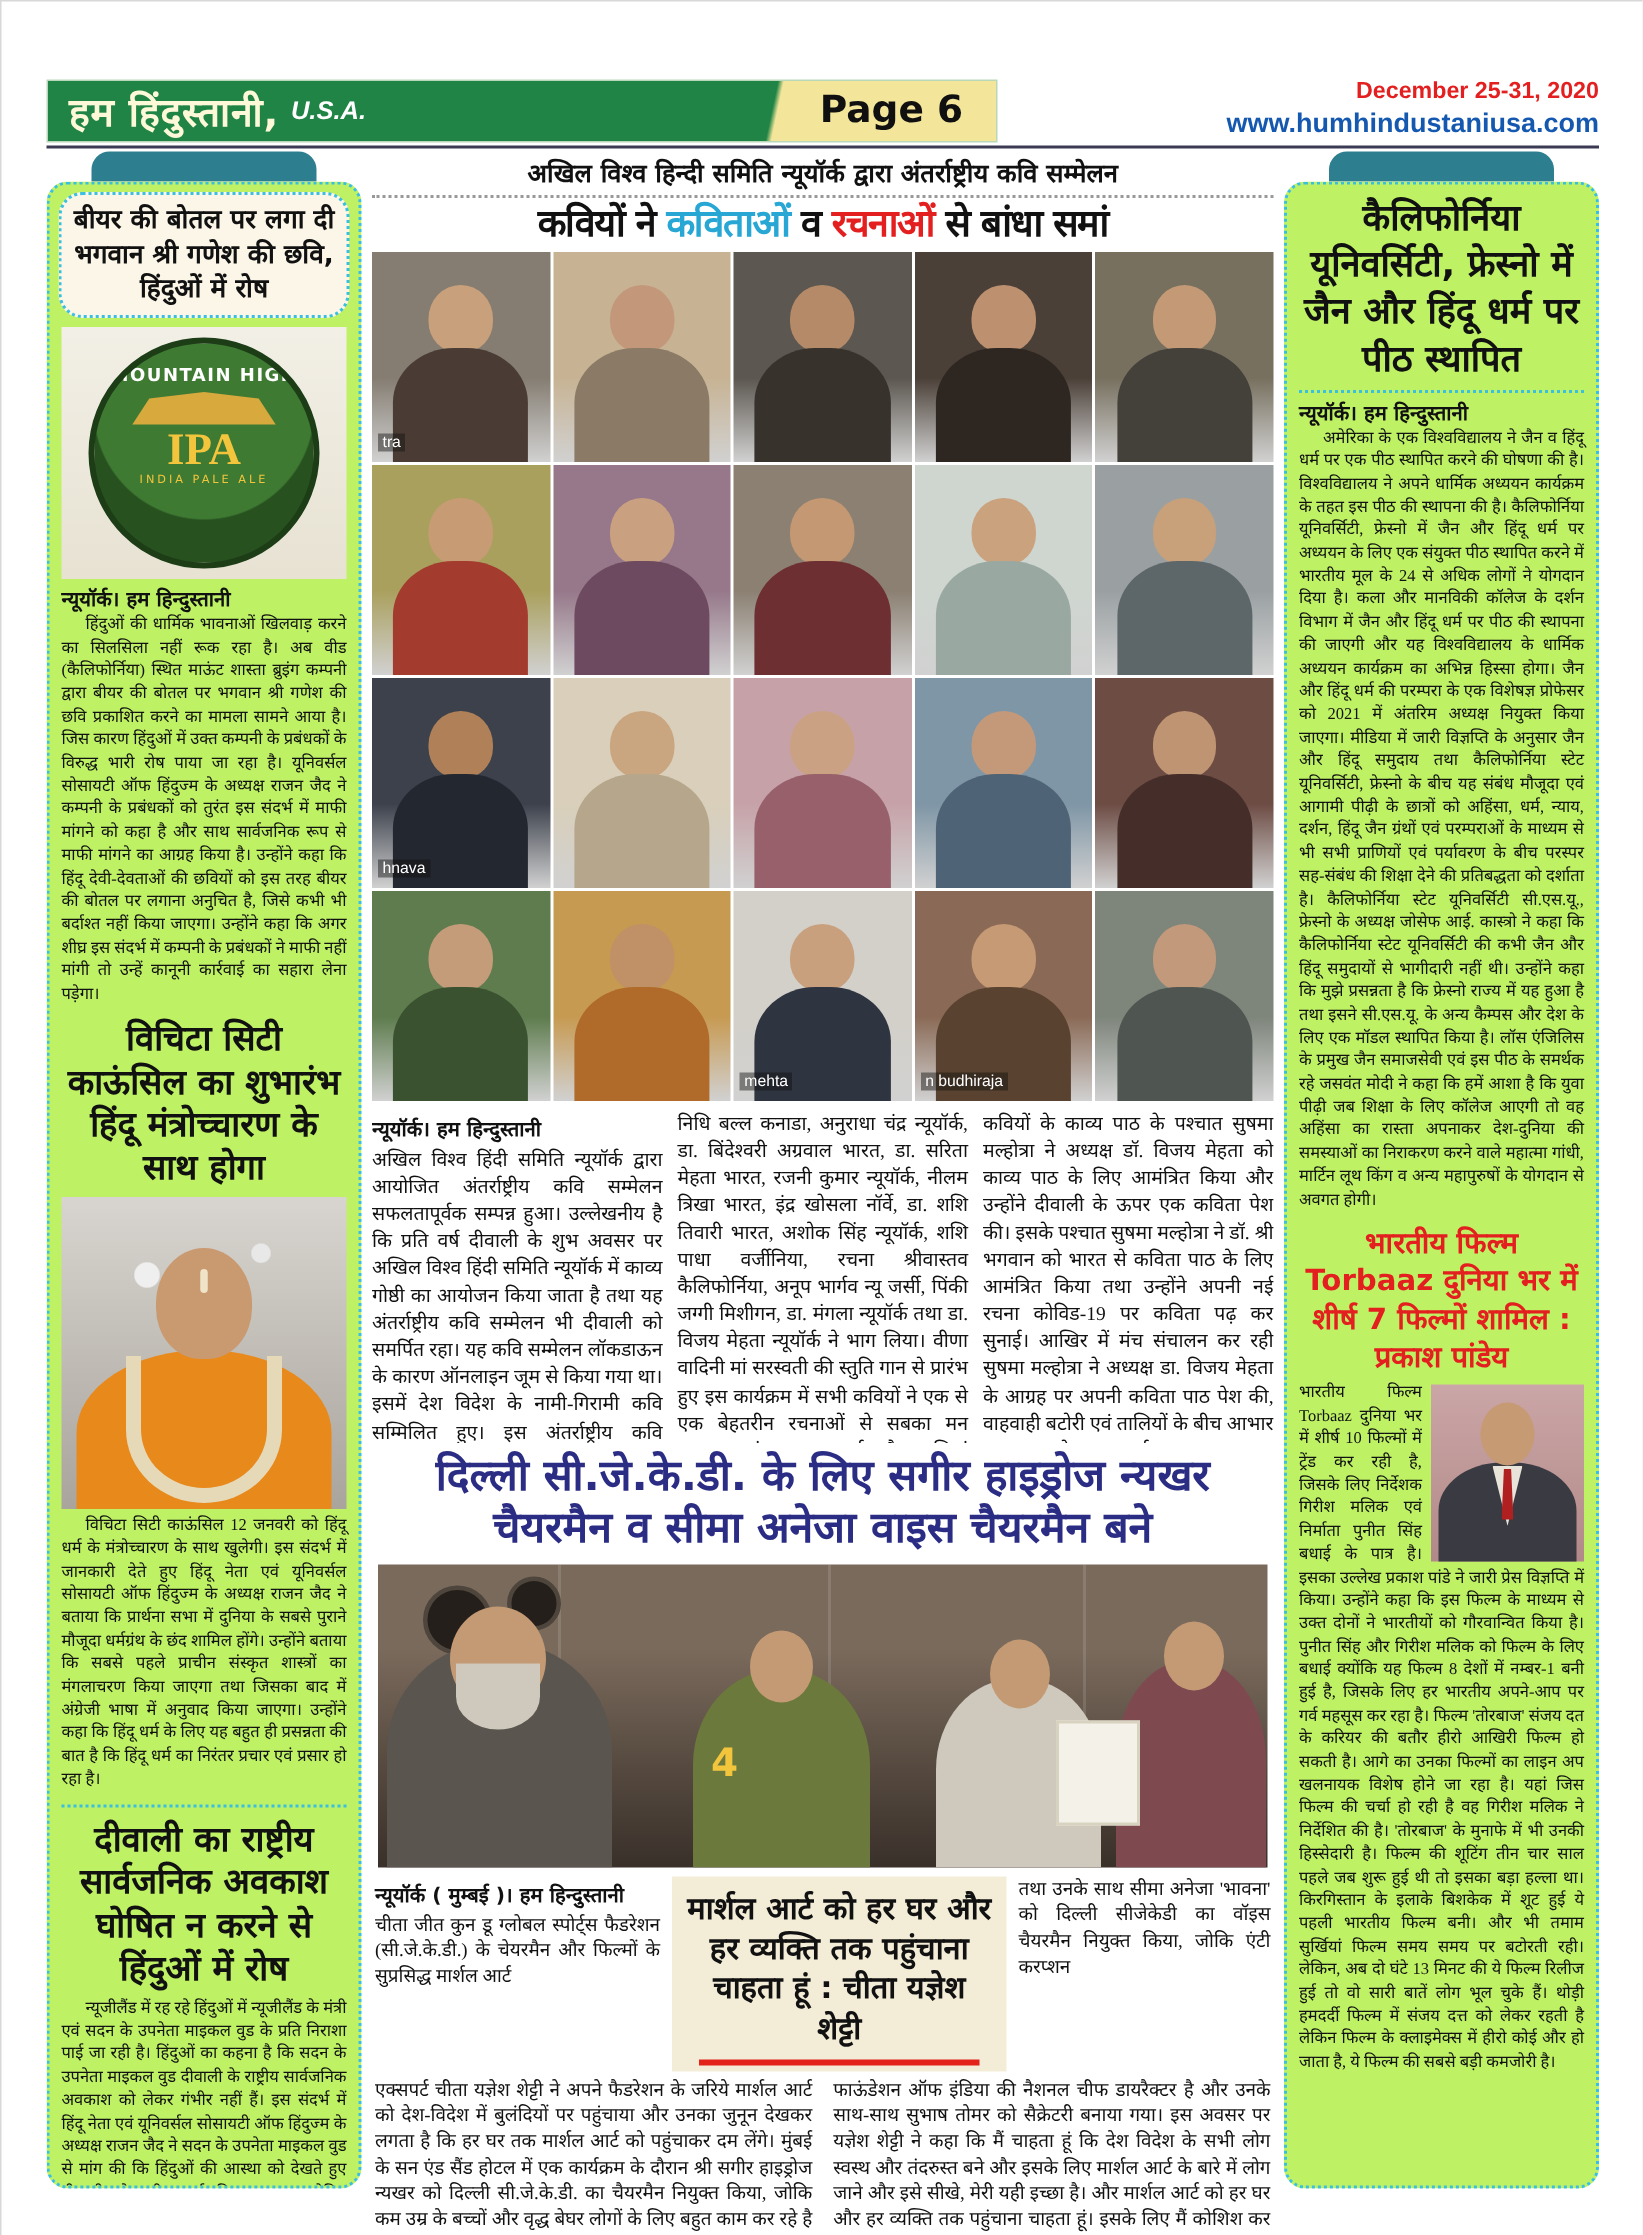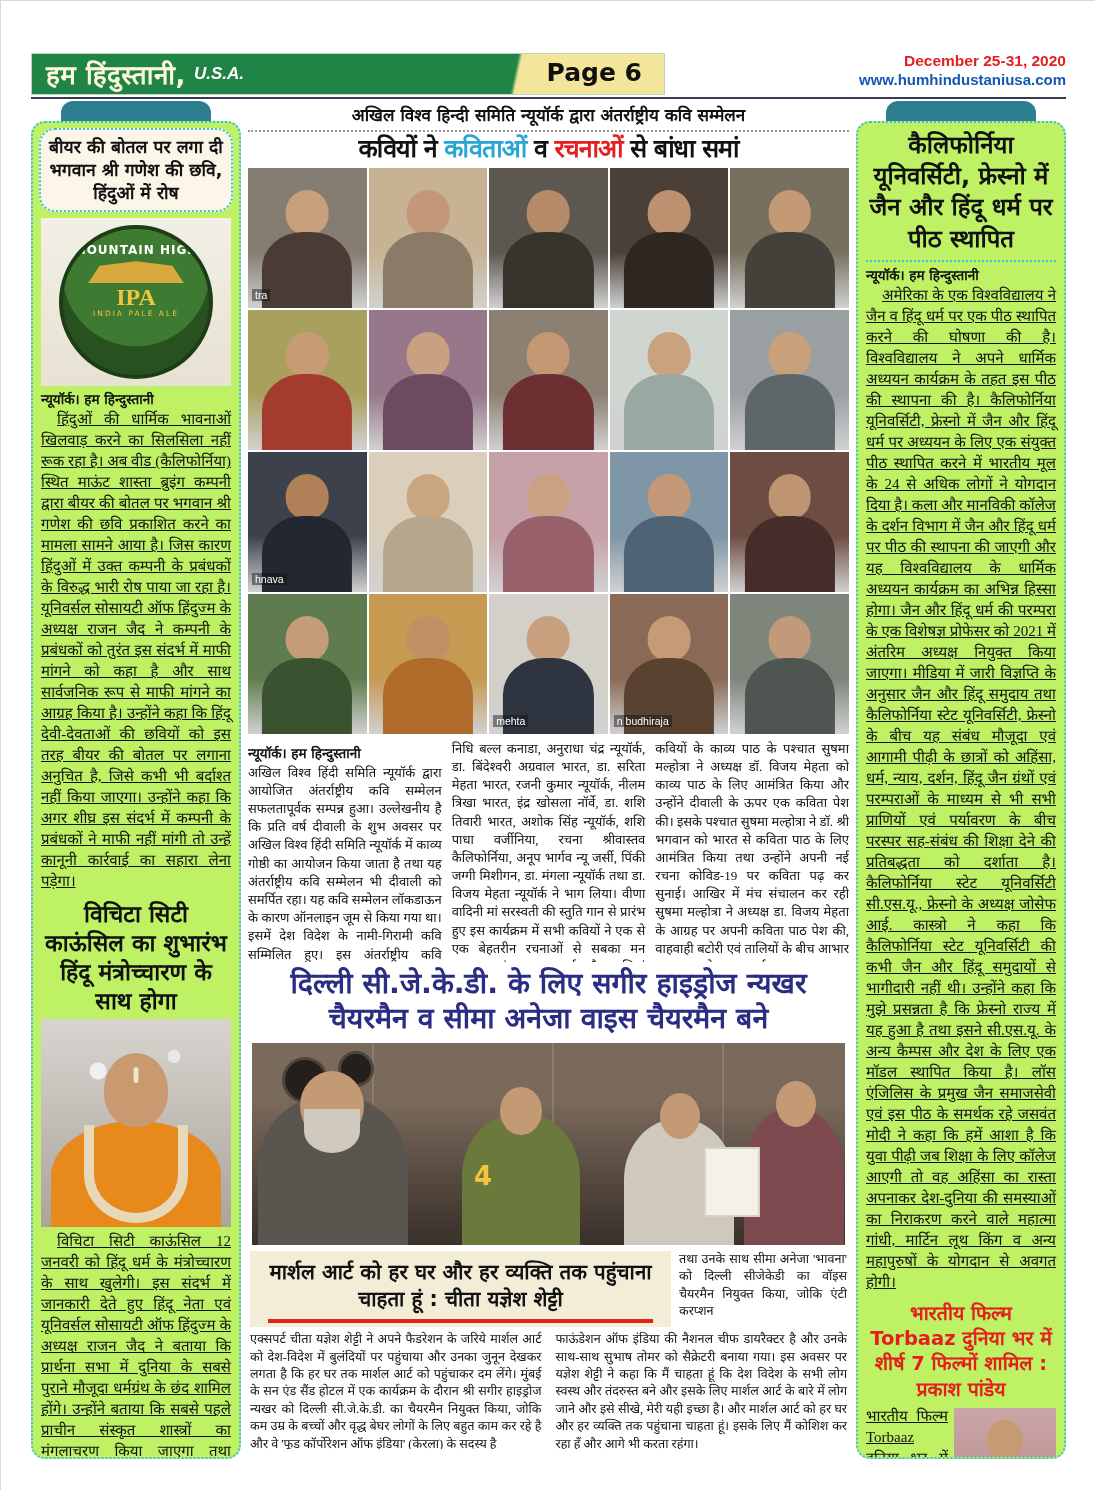--- a/index.html
+++ b/index.html
@@ -12,48 +12,48 @@
             background:linear-gradient(102deg,#1f8445 76%,#f3e59a 76.6%);
             border:1px solid #b9d8b9;display:flex;align-items:center;}
   .paper-name{color:#fdf9d8;font-weight:bold;font-size:26px;padding-left:14px;letter-spacing:.5px;
               font-family:"DejaVu Sans", sans-serif;}
   .paper-region{color:#ffffff;font-style:italic;font-weight:bold;font-size:17px;margin-left:8px;
                 font-family:"Liberation Sans", sans-serif;}
   .page-num{position:absolute;right:22px;top:4px;font-weight:bold;font-size:25px;color:#101010;
             font-family:"DejaVu Sans", sans-serif;}
   .issue{position:absolute;right:0;top:-2px;text-align:right;line-height:1.25;}
   .issue .date{color:#e31f1f;font-weight:bold;font-size:15.5px;font-family:"Liberation Sans", sans-serif;}
-  .issue .site{color:#1558b0;font-weight:bold;font-size:15px;font-family:"Liberation Sans", sans-serif;display:block;text-decoration:none;}
+  .issue .site{color:#1558b0;font-weight:bold;font-size:18px;font-family:"Liberation Sans", sans-serif;display:block;text-decoration:none;}
   
   .main{position:absolute;top:100px;left:30px;right:30px;bottom:8px;display:flex;gap:7px;}
   .side{width:210px;flex:0 0 210px;position:relative;}
   .center{width:601px;flex:0 0 601px;}
   .tab{height:20px;width:150px;margin:0 auto;background:#2d7f90;border-radius:12px 12px 0 0;}
   .sidebox{border:2px dotted #3bbfe0;border-radius:14px;background:#bef264;padding:7px 8px;
            height:1320px;overflow:hidden;}
-  .side .body{font-size:15px;line-height:1.4;text-align:justify;text-decoration:underline;}
+  .side .body{font-size:11px;line-height:1.4;text-align:justify;}
   .dateline{font-weight:bold;font-size:13.5px;margin:4px 0 1px;font-family:"DejaVu Sans", sans-serif;}
   .indent{text-indent:16px;}
   .hl-box{border:2px dotted #3bbfe0;border-radius:16px;background:#fbf6e7;text-align:center;
           font-weight:bold;font-size:17.5px;line-height:1.3;padding:6px 4px;margin:-2px -2px 6px;
           font-family:"DejaVu Sans", sans-serif;}
   .sub-hl{text-align:center;font-weight:bold;font-size:23px;line-height:1.25;margin:8px 0 4px;
           font-family:"DejaVu Sans", sans-serif;}
   .dot-sep{border-top:2px dotted #3bbfe0;margin:8px 0 4px;}
   
   .beer-photo{height:168px;background:linear-gradient(180deg,#f2efe6,#e7e2d2);display:flex;
               align-items:center;justify-content:center;margin:2px 0 4px;}
   .beer-circle{width:146px;height:146px;border-radius:50%;
                background:radial-gradient(circle at 50% 30%,#3f7a33 0 58%,#27511f 59% 100%);
                border:4px solid #1d3d17;position:relative;text-align:center;overflow:hidden;
                font-family:"DejaVu Sans", sans-serif;}
   .beer-title{color:#fff;font-weight:bold;font-size:12px;letter-spacing:1px;margin-top:14px;}
   .beer-bridge{width:96px;height:22px;margin:4px auto 0;background:#d8a93c;
                clip-path:polygon(0 100%,12% 20%,50% 0,88% 20%,100% 100%);}
-  .beer-ipa{color:#f2c53d;font-weight:bold;font-size:24px;line-height:1;margin-top:2px;
+  .beer-ipa{color:#f2c53d;font-weight:bold;font-size:30px;line-height:1;margin-top:2px;
             font-family:"Liberation Serif", serif;}
   .beer-sub{color:#f2c53d;font-size:7.5px;letter-spacing:2px;}
   
   .portrait{position:relative;overflow:hidden;margin:4px 0;}
   .priest{height:208px;background:radial-gradient(circle at 30% 25%,#efefef 0 8px,transparent 9px),
           radial-gradient(circle at 70% 18%,#e8e8e8 0 6px,transparent 7px),
           linear-gradient(180deg,#d8d5d0,#a9a49c);}
   .priest .head{position:absolute;top:34px;left:50%;transform:translateX(-50%);width:64px;height:74px;
         border-radius:50% 50% 46% 46%;background:#c9996f;}
   .priest .tilak{position:absolute;top:48px;left:50%;transform:translateX(-50%);width:5px;height:16px;background:#efe3c8;border-radius:3px;}
@@ -225,20 +225,24 @@
         <div class="num4" style="left:222px;top:118px">4</div>
         <div class="fig" style="left:372px;bottom:0;width:110px;height:126px;background:#cfc9bd"></div>
         <div class="fhead" style="left:408px;top:50px;width:40px;height:46px"></div>
         <div class="fig" style="left:492px;bottom:0;width:100px;height:138px;background:#7e4a50"></div>
         <div class="fhead" style="left:524px;top:38px;width:40px;height:46px"></div>
         <div class="cert" style="left:452px;top:104px;width:52px;height:66px"></div>
       </div>
 
       <div class="bottom-wrap">
         <div class="bottom-rowA">
+          <div class="bcol bcol1">
+            <div class="dateline">न्यूयॉर्क ( मुम्बई )। हम हिन्दुस्तानी</div>
+            <span>चीता जीत कुन डू ग्लोबल स्पोर्ट्स फैडरेशन (सी.जे.के.डी.) के चेयरमैन और फिल्मों के सुप्रसिद्ध मार्शल आर्ट</span>
+          </div>
           <div class="quote-box">
             <div class="q">मार्शल आर्ट को हर घर और हर व्यक्ति तक पहुंचाना चाहता हूं : चीता यज्ञेश शेट्टी</div>
             <div class="bar"></div>
           </div>
           <div class="bcol bcol3">तथा उनके साथ सीमा अनेजा 'भावना' को दिल्ली सीजेकेडी का वॉइस चैयरमैन नियुक्त किया, जोकि एंटी करप्शन</div>
         </div>
         <div class="bottom-rowB">
           <div class="bcol">एक्सपर्ट चीता यज्ञेश शेट्टी ने अपने फैडरेशन के जरिये मार्शल आर्ट को देश-विदेश में बुलंदियों पर पहुंचाया और उनका जुनून देखकर लगता है कि हर घर तक मार्शल आर्ट को पहुंचाकर दम लेंगे। मुंबई के सन एंड सैंड होटल में एक कार्यक्रम के दौरान श्री सगीर हाइड्रोज न्यखर को दिल्ली सी.जे.के.डी. का चैयरमैन नियुक्त किया, जोकि कम उम्र के बच्चों और वृद्ध बेघर लोगों के लिए बहुत काम कर रहे है और वे 'फूड कॉर्पोरेशन ऑफ इंडिया' (केरला) के सदस्य है</div>
           <div class="bcol">फाऊंडेशन ऑफ इंडिया की नैशनल चीफ डायरैक्टर है और उनके साथ-साथ सुभाष तोमर को सैक्रेटरी बनाया गया। इस अवसर पर यज्ञेश शेट्टी ने कहा कि मैं चाहता हूं कि देश विदेश के सभी लोग स्वस्थ और तंदरुस्त बने और इसके लिए मार्शल आर्ट के बारे में लोग जाने और इसे सीखे, मेरी यही इच्छा है। और मार्शल आर्ट को हर घर और हर व्यक्ति तक पहुंचाना चाहता हूं। इसके लिए मैं कोशिश कर रहा हूँ और आगे भी करता रहूंगा।</div>
         </div>

